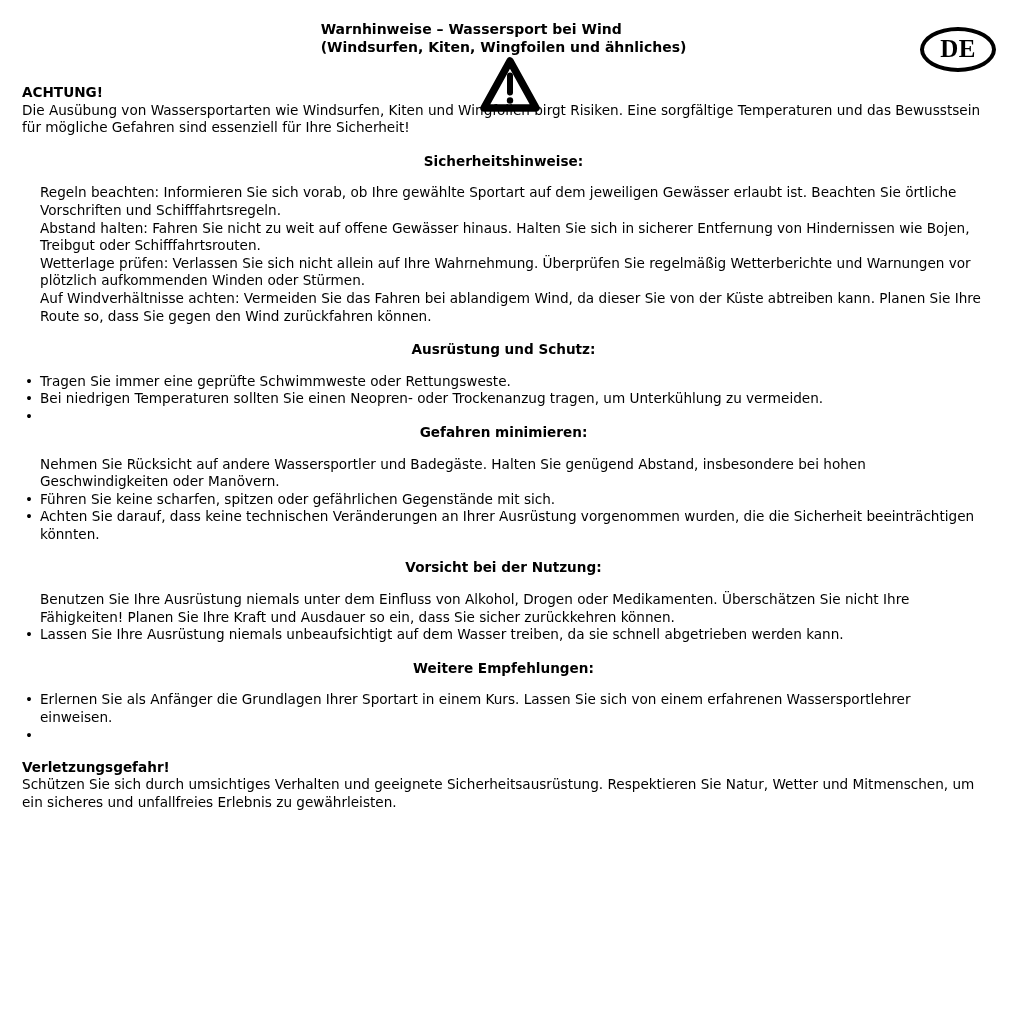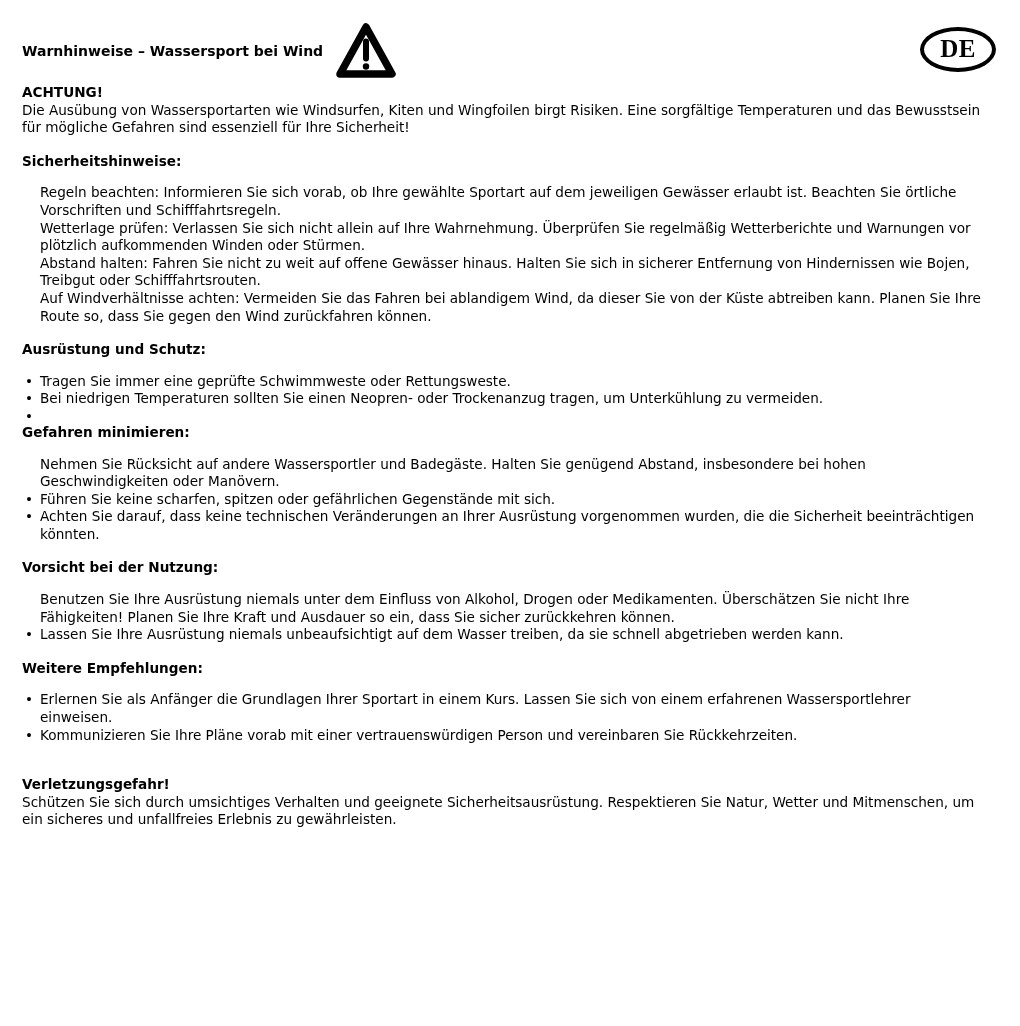--- a/index.html
+++ b/index.html
@@ -21,20 +21,21 @@
     box-sizing: border-box;
     width: 1020px;
     height: 1026px;
     padding: 20px 35px 0 22px;
   }
   
   .header {
     display: flex;
     align-items: center;
     height: 62px;
+    flex-direction: column;
   }
   .title {
     font-weight: bold;
     font-size: 14px;
     line-height: 18px;
     white-space: nowrap;
   }
   .warn-tri {
     margin-left: 12px;
     flex: 0 0 auto;
@@ -56,41 +57,42 @@
     letter-spacing: 0.5px;
     padding-bottom: 1px;
     font-family: Liberation Serif, serif;
   }
   
   .para-block { margin-top: 2px; }
   .block-heading {
     font-weight: bold;
   }
   .section { margin-top: 16px; }
-  .section .block-heading { margin-bottom: 14px; }
+  .section .block-heading { margin-bottom: 14px; text-align: center; }
   .list { }
   .item {
     position: relative;
     padding-left: 18px;
   }
   .item .marker {
     position: absolute;
     left: 3px;
     top: 0;
   }
   .footer-block { margin-top: 32px; }
 </style>
 </head>
 <body>
 
 <div class="page">
 
   <div class="header">
     <div class="title">
       <div>Warnhinweise – Wassersport bei Wind</div>
+      <div>(Windsurfen, Kiten, Wingfoilen und ähnliches)</div>
     </div>
     <svg class="warn-tri" width="62" height="58" viewBox="0 0 62 58">
       <path d="M31 5 L57 52 L5 52 Z" fill="none" stroke="#000" stroke-width="7.5" stroke-linejoin="round"></path>
       <path d="M31 19.5 L31 36.5" stroke="#000" stroke-width="6" stroke-linecap="round" fill="none"></path>
       <circle cx="31" cy="44.5" r="3.2" fill="#000"></circle>
     </svg>
   </div>
   <div class="lang-badge">DE</div>
 
   <div class="para-block">
@@ -98,24 +100,24 @@
     <div>Die Ausübung von Wassersportarten wie Windsurfen, Kiten und Wingfoilen birgt Risiken. Eine sorgfältige Temperaturen und das Bewusstsein für mögliche Gefahren sind essenziell für Ihre Sicherheit!</div>
   </div>
 
   <div class="section">
     <div class="block-heading">Sicherheitshinweise:</div>
     <div class="list">
       <div class="item plain">
         <span>Regeln beachten: Informieren Sie sich vorab, ob Ihre gewählte Sportart auf dem jeweiligen Gewässer erlaubt ist. Beachten Sie örtliche Vorschriften und Schifffahrtsregeln.</span>
       </div>
       <div class="item plain">
-        <span>Wetterlage prüfen: Verlassen Sie sich nicht allein auf Ihre Wahrnehmung. Überprüfen Sie regelmäßig Wetterberichte und Warnungen vor plötzlich aufkommenden Winden oder Stürmen.</span>
+        <span>Abstand halten: Fahren Sie nicht zu weit auf offene Gewässer hinaus. Halten Sie sich in sicherer Entfernung von Hindernissen wie Bojen, Treibgut oder Schifffahrtsrouten.</span>
       </div>
       <div class="item plain">
-        <span>Abstand halten: Fahren Sie nicht zu weit auf offene Gewässer hinaus. Halten Sie sich in sicherer Entfernung von Hindernissen wie Bojen, Treibgut oder Schifffahrtsrouten.</span>
+        <span>Wetterlage prüfen: Verlassen Sie sich nicht allein auf Ihre Wahrnehmung. Überprüfen Sie regelmäßig Wetterberichte und Warnungen vor plötzlich aufkommenden Winden oder Stürmen.</span>
       </div>
       <div class="item plain">
         <span>Auf Windverhältnisse achten: Vermeiden Sie das Fahren bei ablandigem Wind, da dieser Sie von der Küste abtreiben kann. Planen Sie Ihre Route so, dass Sie gegen den Wind zurückfahren können.</span>
       </div>
     </div>
   </div>
 
   <div class="section">
     <div class="block-heading">Ausrüstung und Schutz:</div>
     <div class="list">
@@ -165,21 +167,20 @@
 
   <div class="section">
     <div class="block-heading">Weitere Empfehlungen:</div>
     <div class="list">
       <div class="item bulleted">
         <span class="marker">•</span>
         <span>Erlernen Sie als Anfänger die Grundlagen Ihrer Sportart in einem Kurs. Lassen Sie sich von einem erfahrenen Wassersportlehrer einweisen.</span>
       </div>
       <div class="item bulleted">
         <span class="marker">•</span>
-        <span>Kommunizieren Sie Ihre Pläne vorab mit einer vertrauenswürdigen Person und vereinbaren Sie Rückkehrzeiten.</span>
       </div>
     </div>
   </div>
 
   <div class="footer-block">
     <div class="block-heading">Verletzungsgefahr!</div>
     <div>Schützen Sie sich durch umsichtiges Verhalten und geeignete Sicherheitsausrüstung. Respektieren Sie Natur, Wetter und Mitmenschen, um ein sicheres und unfallfreies Erlebnis zu gewährleisten.</div>
   </div>
 
 </div>

